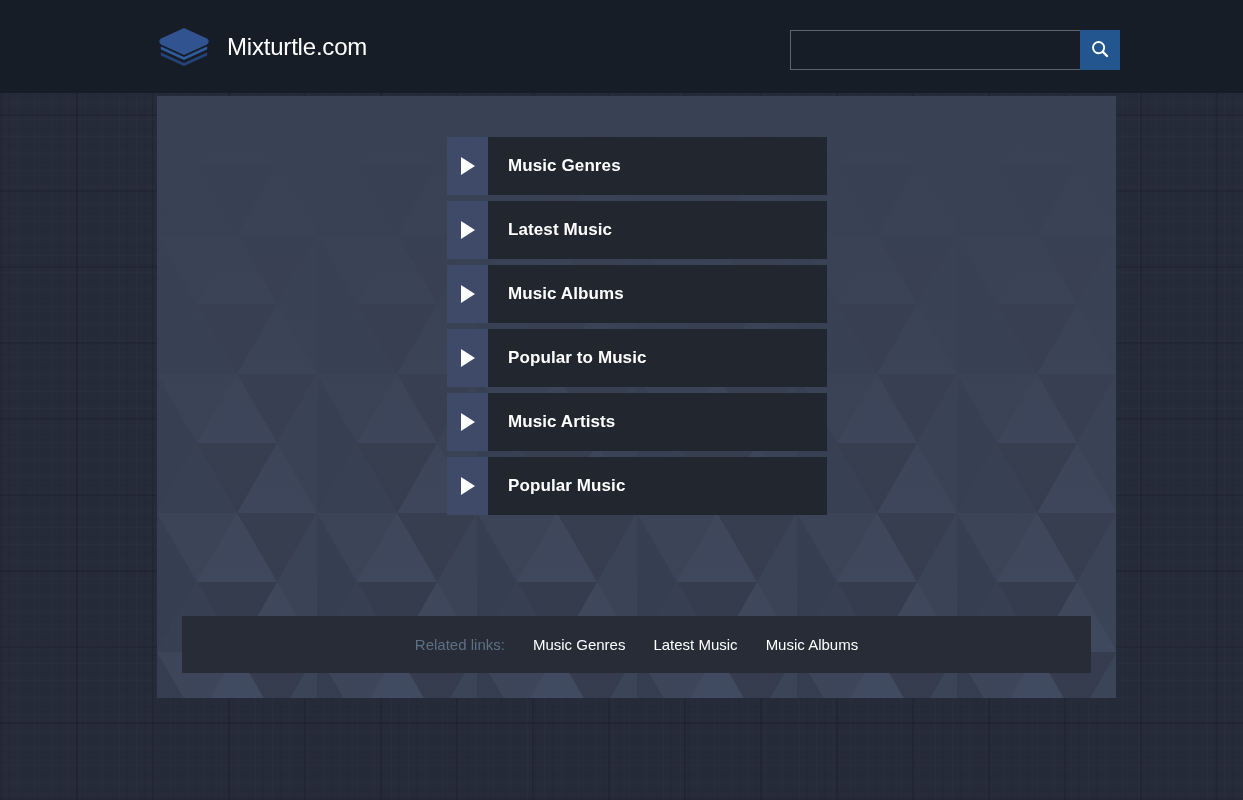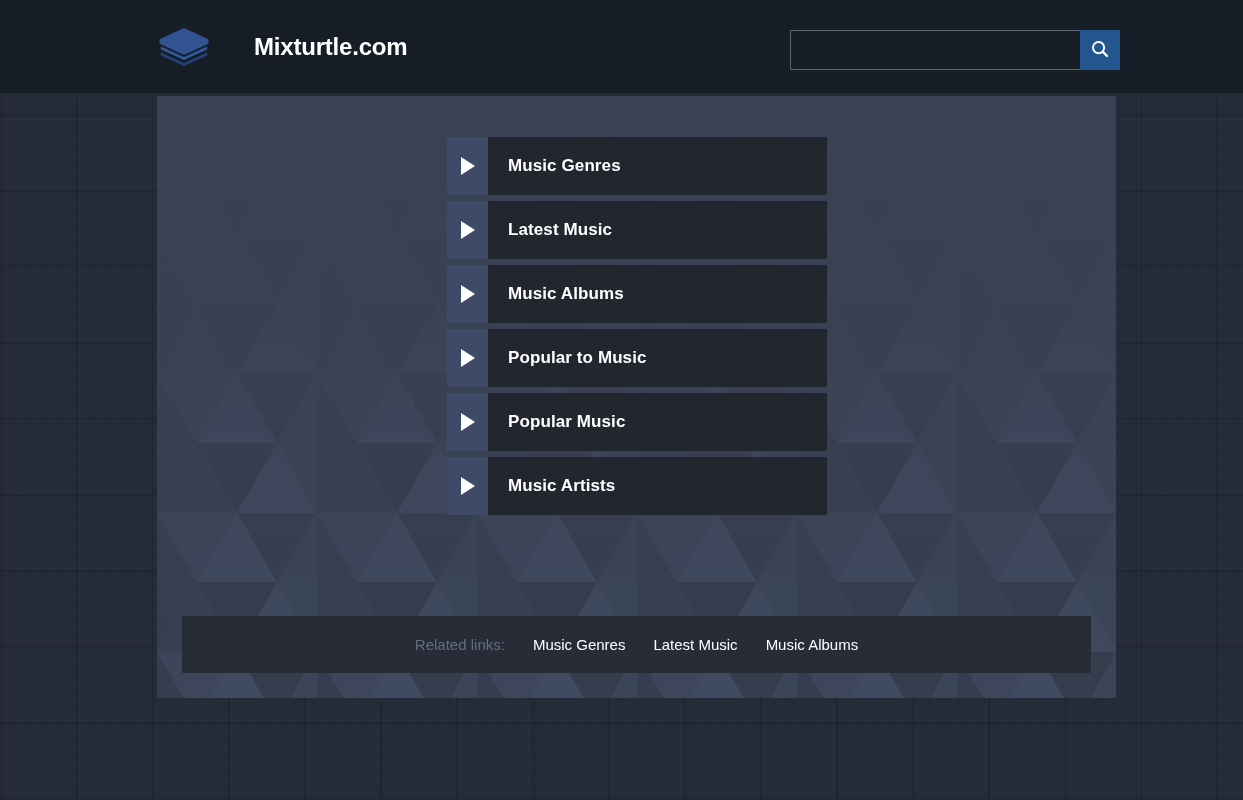--- a/index.html
+++ b/index.html
@@ -50,24 +50,23 @@
   }
   .brand {
     position:absolute; left:157px; top:20px;
     display:flex; align-items:center; gap:16px;
   }
   .logo { width:54px; height:54px; position:relative; display:block; }
 
   .brand-title {
     color:#ffffff;
     font-size:24px;
-    font-weight:bold;
+    font-weight:normal;
     letter-spacing:-0.2px;
     white-space:nowrap;
-    margin-left:27px;
   }
 
   .search-wrap {
     position:absolute; right:123px; top:30px;
     display:flex; height:40px;
   }
   .search-input {
     width:290px; height:40px;
     background:#171d27;
     border:1px solid #5d6470;
@@ -265,32 +264,32 @@
         </span>
       </a>
 
       <a class="menu-item" href="#">
         <span class="menu-arrow">
           <svg width="14" height="18" viewBox="0 0 14 18">
               <polygon points="0,0 14,9 0,18" fill="#ffffff"></polygon>
             </svg>
         </span>
         <span class="menu-label-box">
+          <span class="menu-label">Music Artists</span>
+        </span>
+      </a>
+
+      <a class="menu-item" href="#">
+        <span class="menu-arrow">
+          <svg width="14" height="18" viewBox="0 0 14 18">
+              <polygon points="0,0 14,9 0,18" fill="#ffffff"></polygon>
+            </svg>
+        </span>
+        <span class="menu-label-box">
           <span class="menu-label">Popular Music</span>
-        </span>
-      </a>
-
-      <a class="menu-item" href="#">
-        <span class="menu-arrow">
-          <svg width="14" height="18" viewBox="0 0 14 18">
-              <polygon points="0,0 14,9 0,18" fill="#ffffff"></polygon>
-            </svg>
-        </span>
-        <span class="menu-label-box">
-          <span class="menu-label">Music Artists</span>
         </span>
       </a>
 
     </div>
 
     <div class="related">
       <span class="related-label">Related links:</span>
       <a class="related-link" href="#">Music Genres</a>
       <a class="related-link" href="#">Latest Music</a>
       <a class="related-link" href="#">Music Albums</a>

